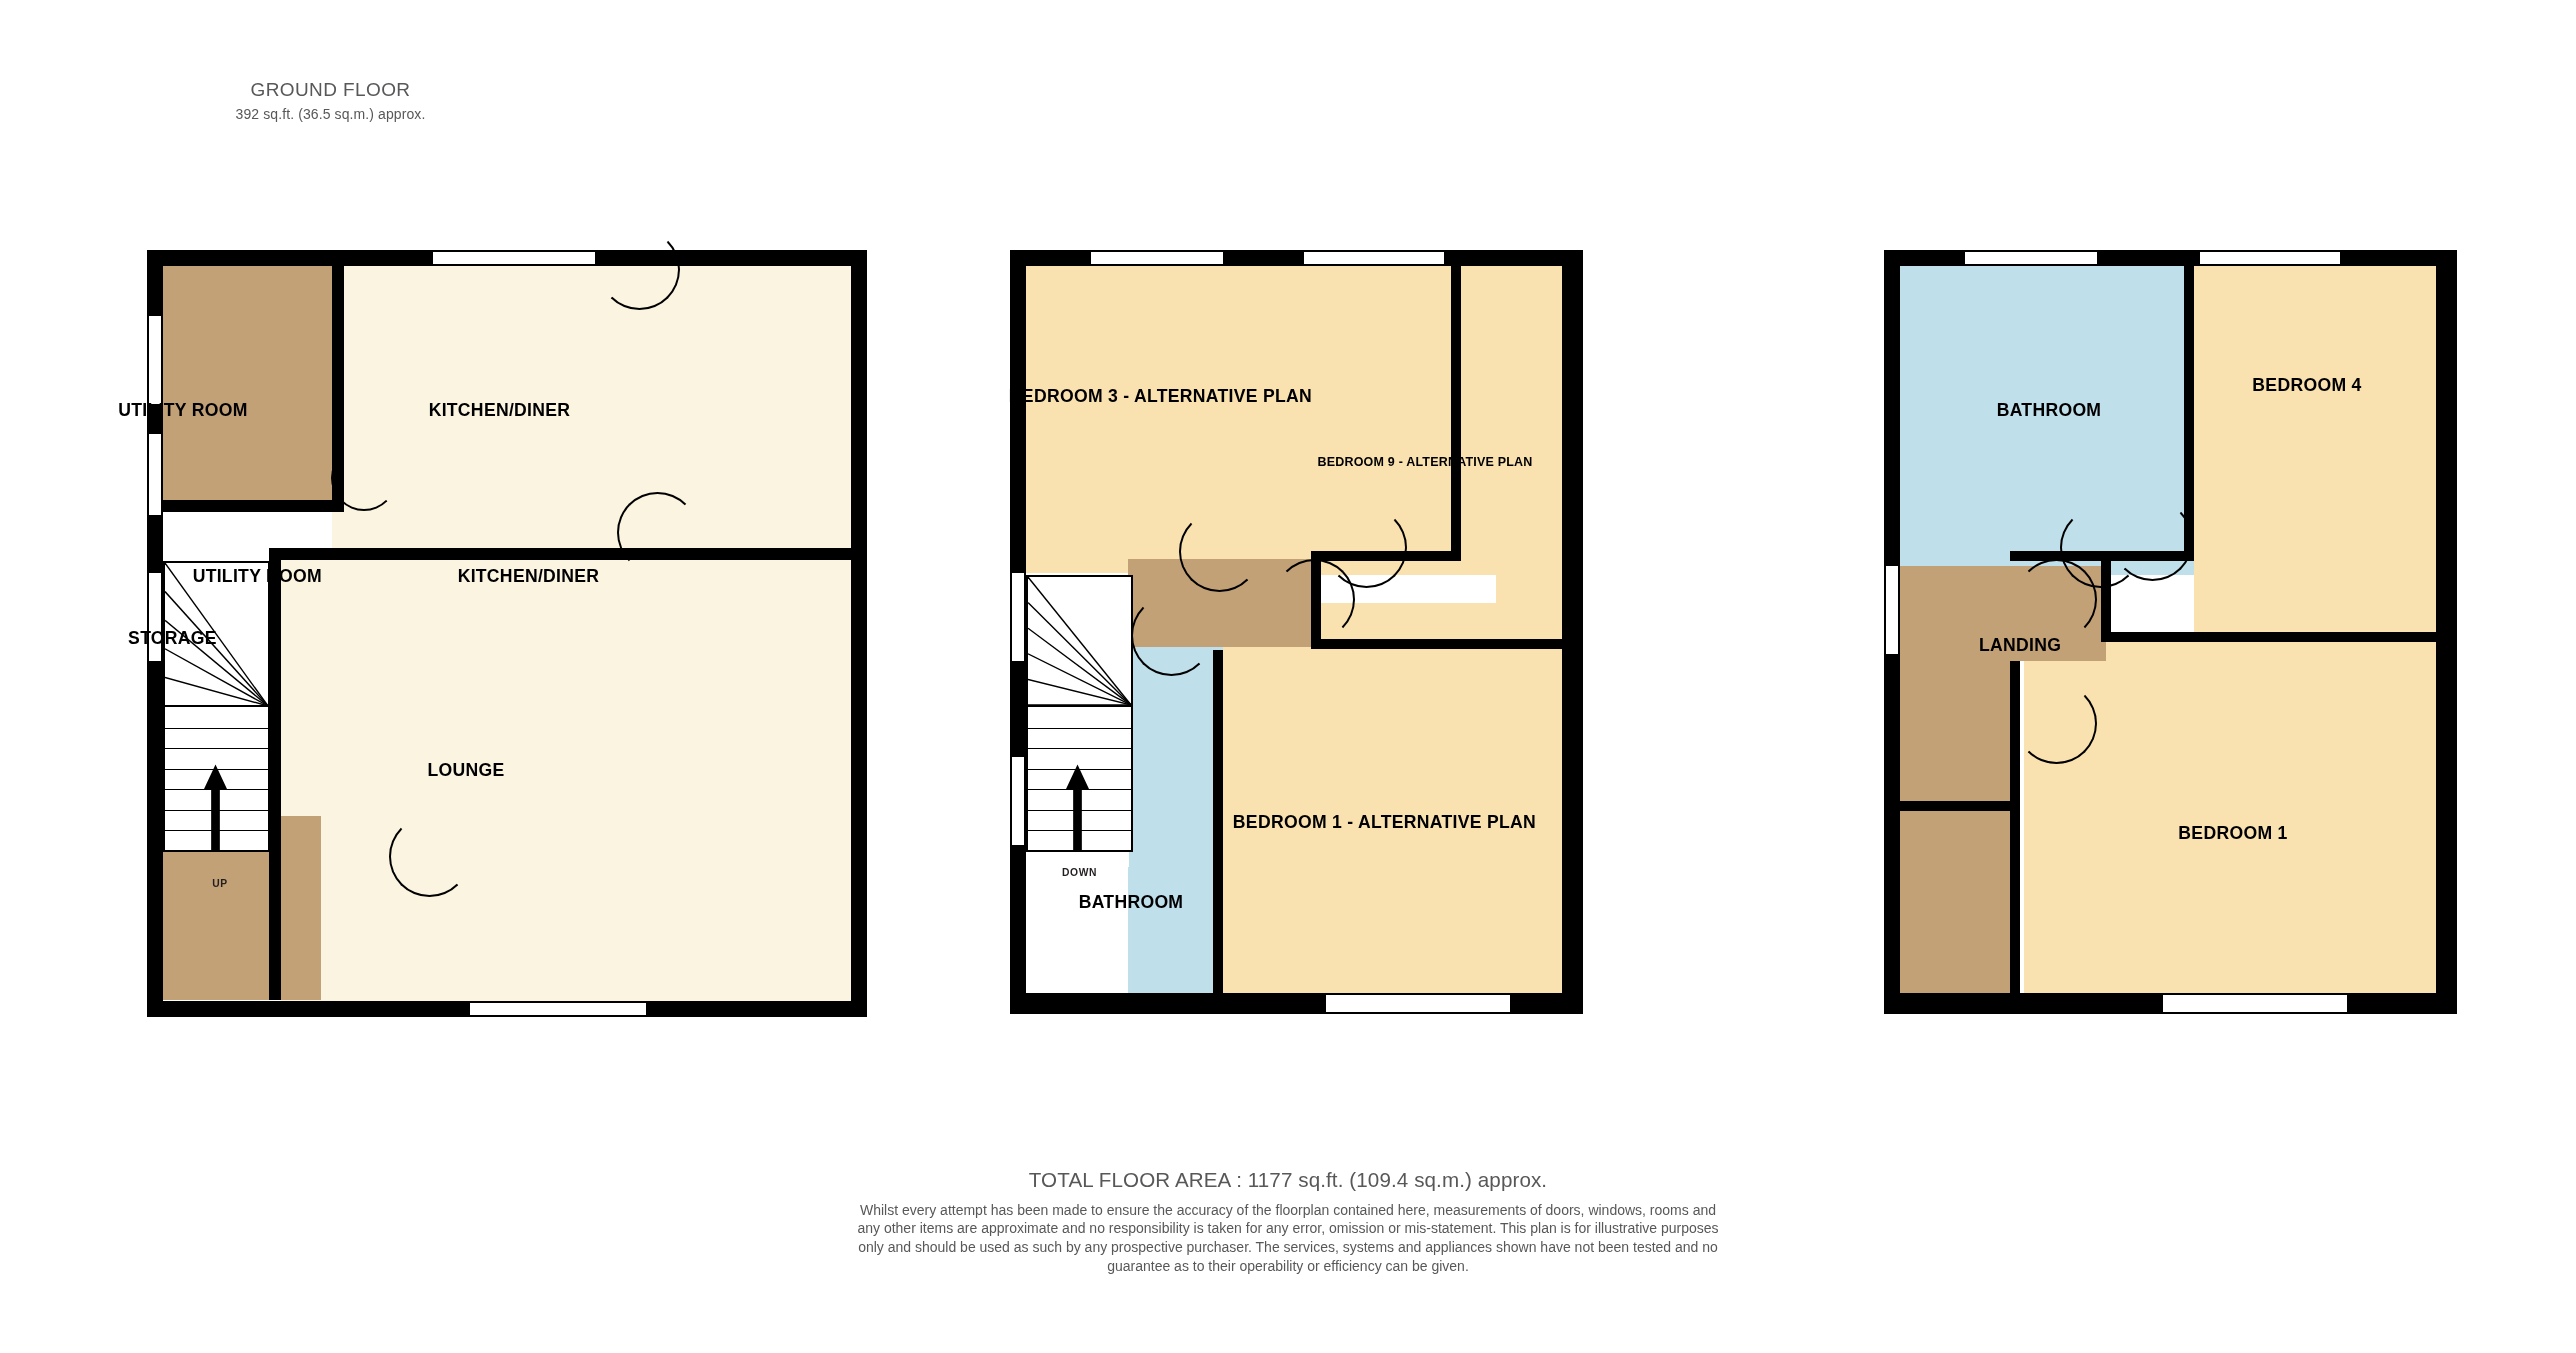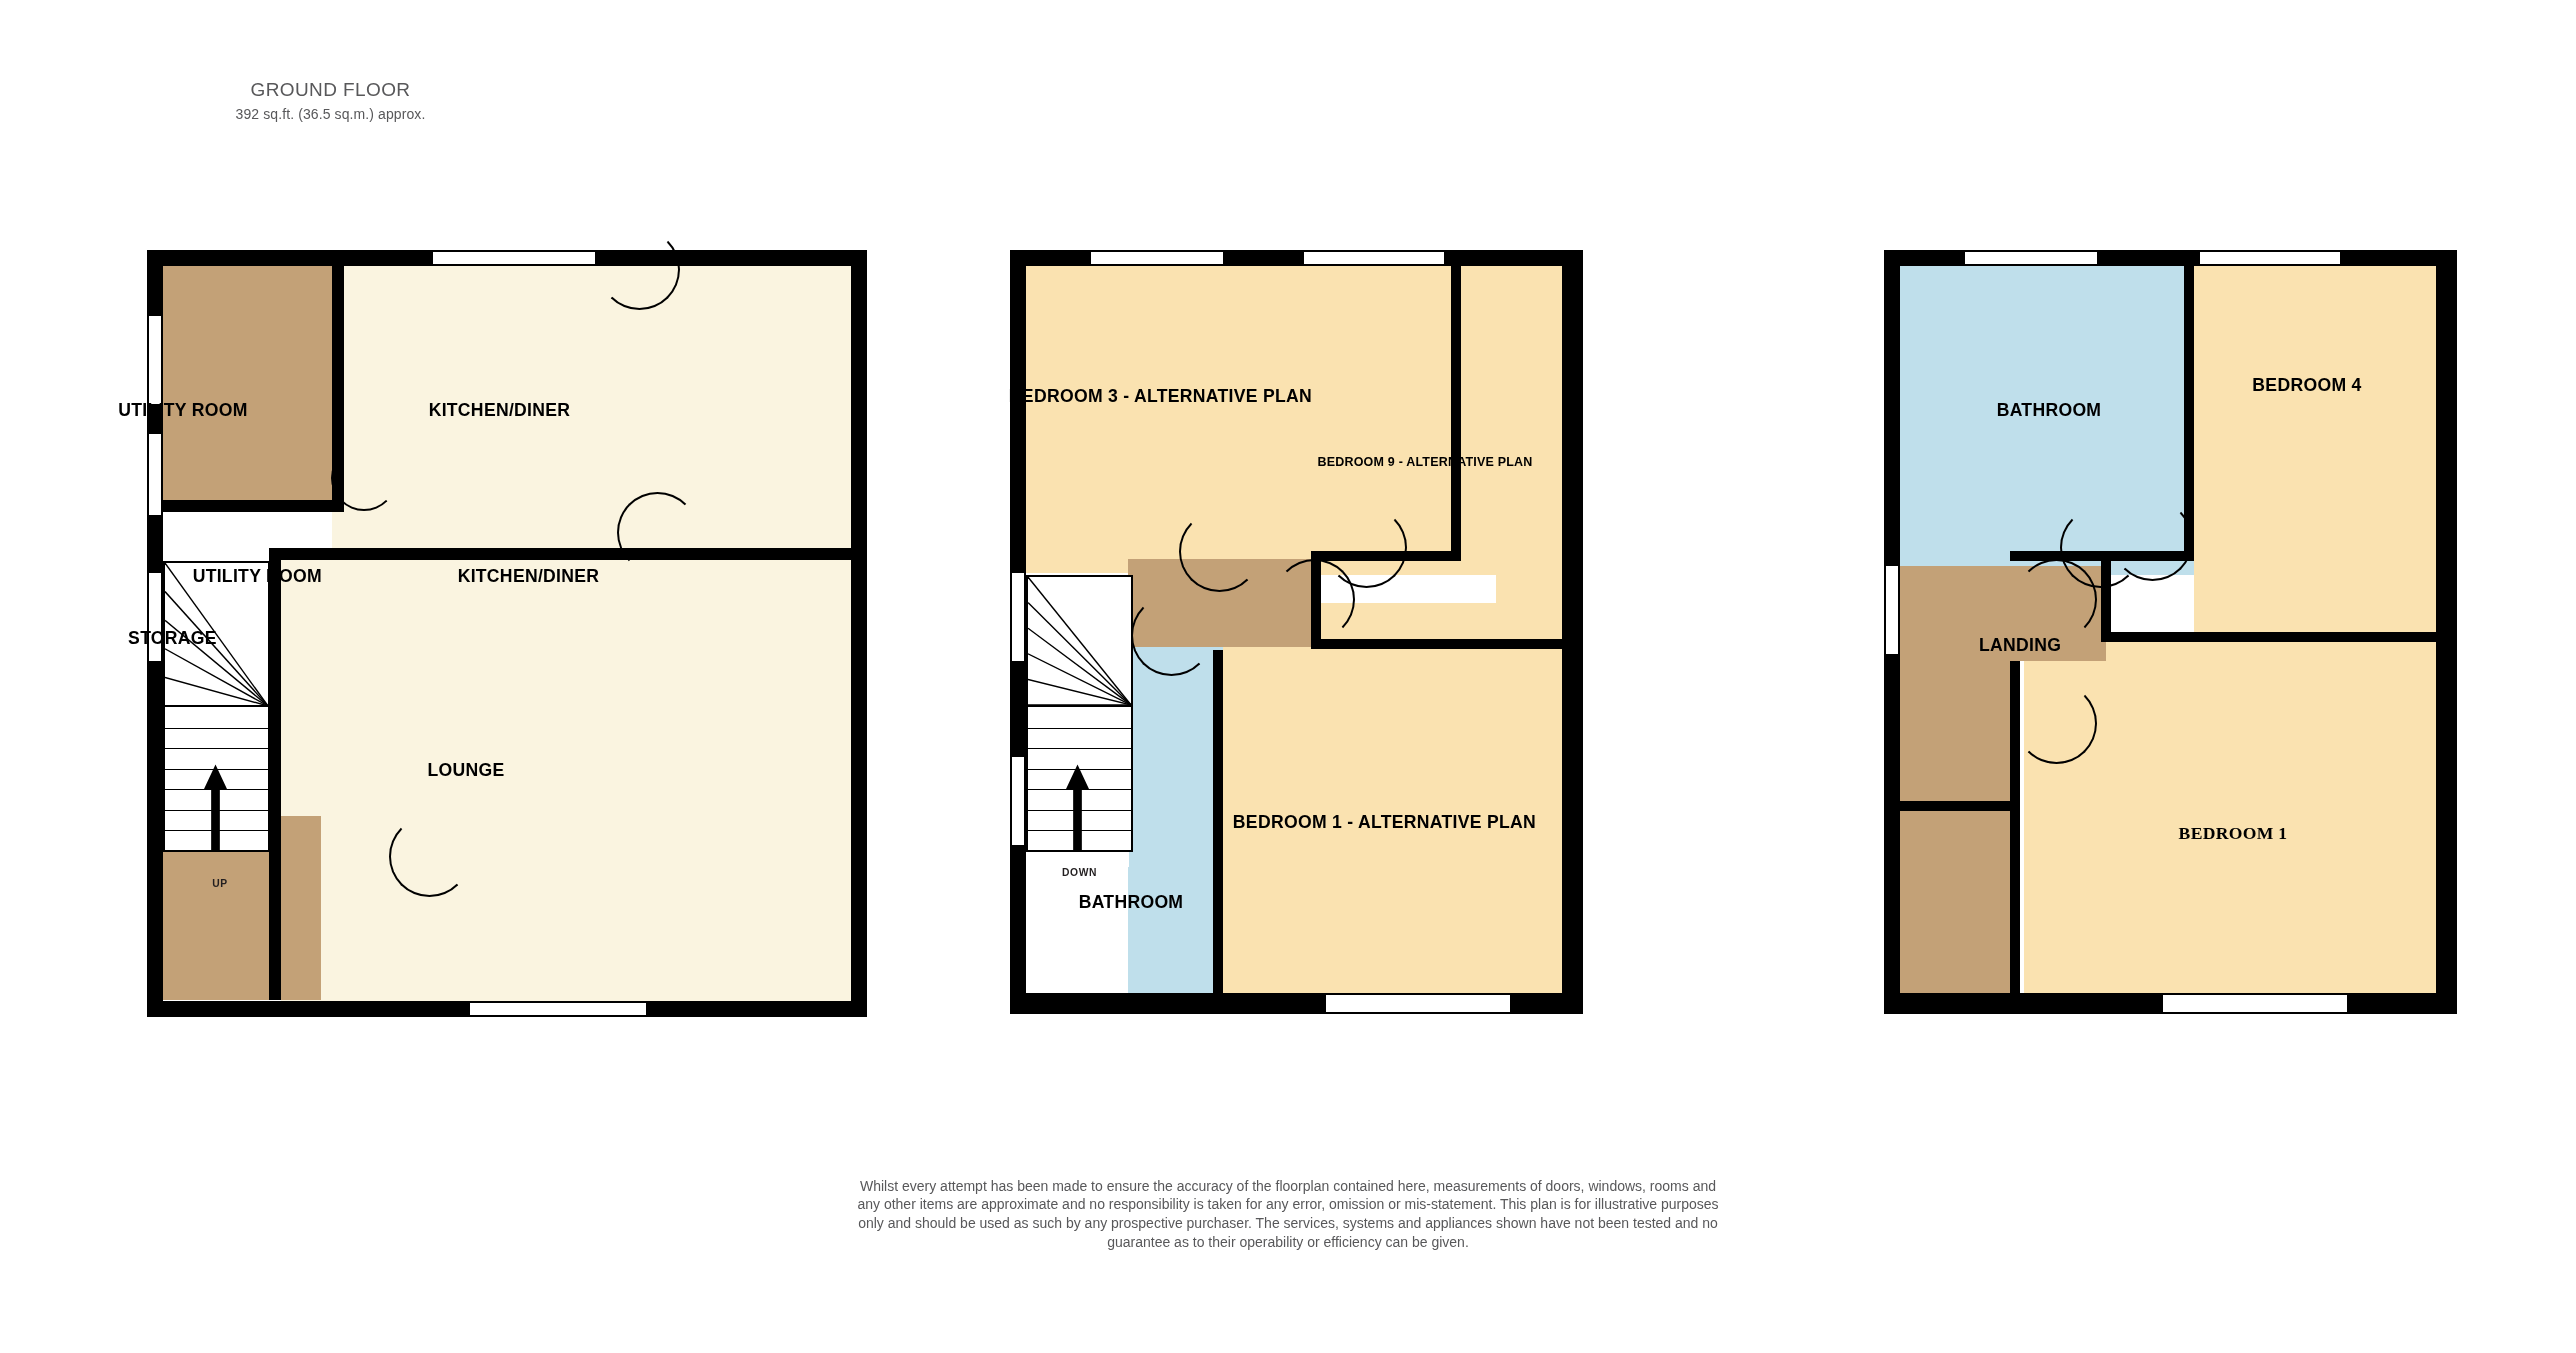--- a/index.html
+++ b/index.html
@@ -220,20 +220,21 @@
 
     <div class="door" style="left:176px;top:257px;width:81px;height:81px;border-top-color:transparent;border-right-color:transparent;"></div>
     <div class="door" style="left:228px;top:250px;width:81px;height:81px;border-top-color:transparent;border-left-color:transparent;"></div>
     <div class="door" style="left:132px;top:309px;width:81px;height:81px;border-bottom-color:transparent;border-left-color:transparent;"></div>
     <div class="door" style="left:132px;top:433px;width:81px;height:81px;border-top-color:transparent;border-left-color:transparent;"></div>
   </div>
 
   <div class="label lbl-lg" style="left:1924px;top:400px;width:250px;">BATHROOM</div>
   <div class="label lbl-lg" style="left:2182px;top:375px;width:250px;">BEDROOM 4</div>
   <div class="label lbl-lg" style="left:1910px;top:635px;width:220px;">LANDING</div>
-  <div class="label lbl-lg" style="left:2108px;top:823px;width:250px;font-family:Liberation Serif, serif;">BEDROOM 1</div>
+  <div class="label lbl-lg" style="left:2108px;top:823px;width:250px;">BEDROOM 1</div>
 
   <div class="footer" style="top:1168px;">
+    <div class="total">TOTAL FLOOR AREA : 1177 sq.ft. (109.4 sq.m.) approx.</div>
     <div class="disc" style="max-width:881px;margin:8.8px auto 0;">Whilst every attempt has been made to ensure the accuracy of the floorplan contained here, measurements of doors, windows, rooms and any other items are approximate and no responsibility is taken for any error, omission or mis-statement. This plan is for illustrative purposes only and should be used as such by any prospective purchaser. The services, systems and appliances shown have not been tested and no guarantee as to their operability or efficiency can be given.</div>
   </div>
 
 </div>
 
 
 </body></html>

